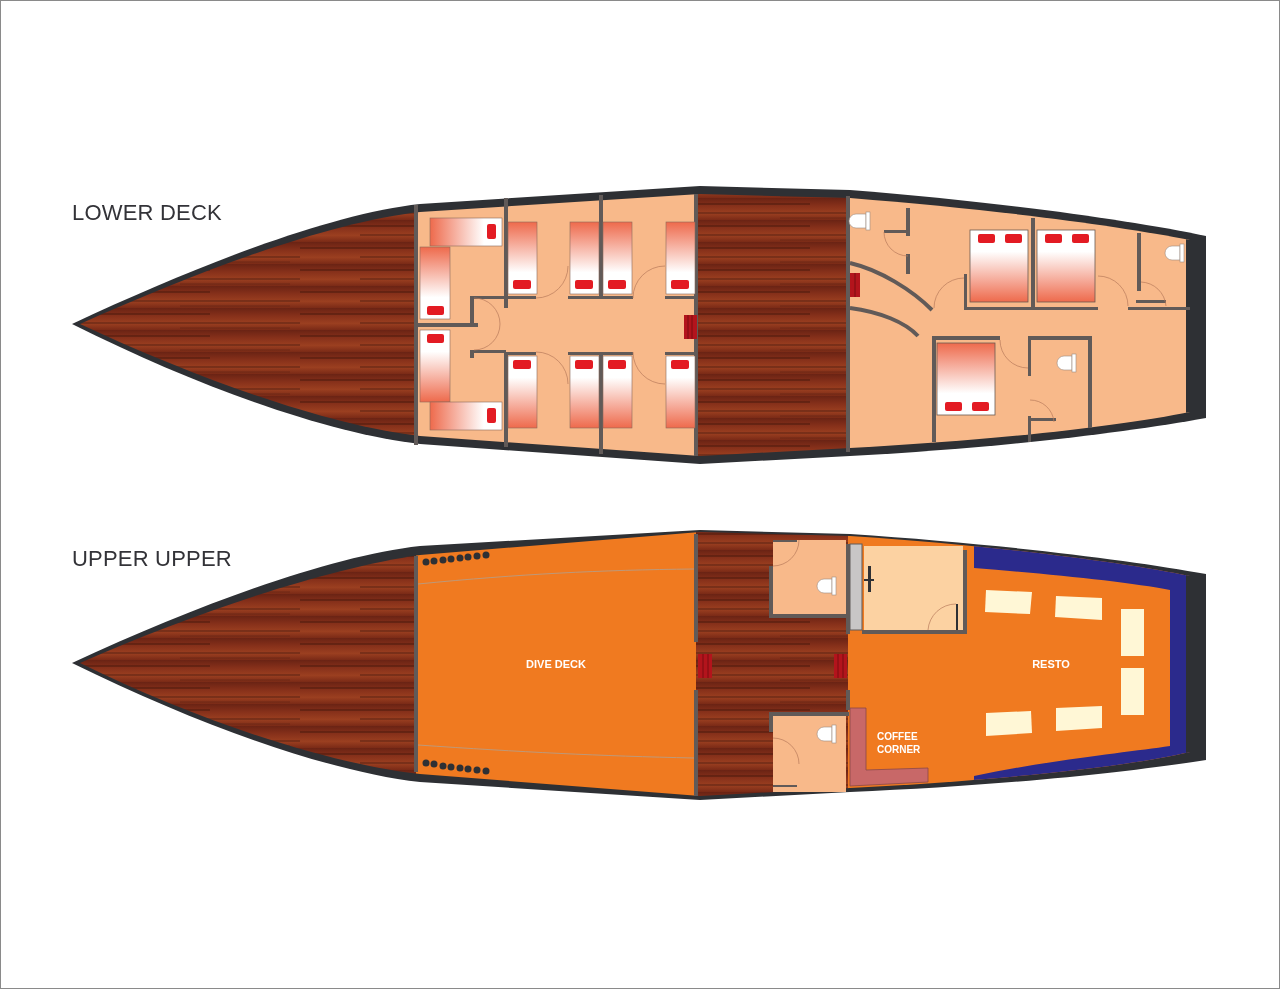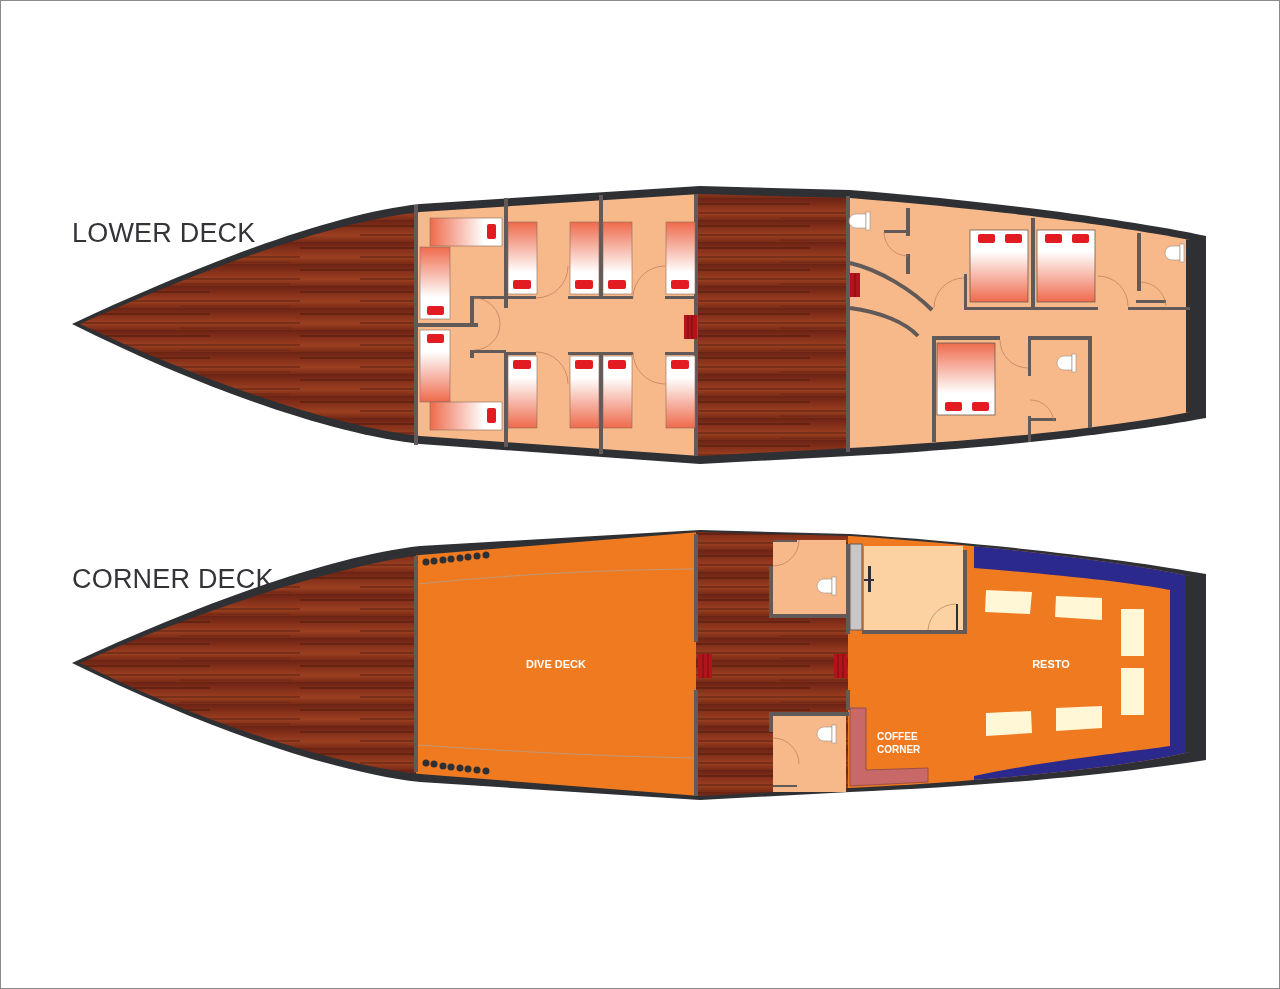--- a/index.html
+++ b/index.html
@@ -1,31 +1,31 @@
 <!DOCTYPE html>
 <html><head>
 <meta charset="utf-8">
 <style>
   html, body { margin: 0; padding: 0; background: #ffffff; }
   body { width: 1280px; height: 989px; overflow: hidden; position: relative; }
   .frame { position: absolute; left: 0; top: 0; width: 1278px; height: 987px; border: 1px solid #8a8a8a; }
   .deck-title {
-    position: absolute; font-family: "Liberation Sans", sans-serif; font-size: 27px;
-    color: #333338; letter-spacing: 0.2px; margin-top: 18px;
+    position: absolute; font-family: "Liberation Sans", sans-serif; font-size: 22px;
+    color: #333338; letter-spacing: 0.2px;
   }
   svg.plan { position: absolute; left: 0; top: 0; }
   .lbl { font-family: "Liberation Sans", sans-serif; font-weight: bold; fill: #ffffff; }
 </style>
 </head>
 <body>
 
 <div class="frame"></div>
 
 <div class="deck-title" style="left:72px; top:200px;">LOWER DECK</div>
-<div class="deck-title" style="left:72px; top:546px;">CORNER DECK</div>
+<div class="deck-title" style="left:72px; top:546px;">UPPER UPPER</div>
 
 <svg class="plan" width="1280" height="989" viewBox="0 0 1280 989" xmlns="http://www.w3.org/2000/svg">
   <defs>
     <linearGradient id="wood" x1="0" y1="0" x2="0" y2="1">
       <stop offset="0" stop-color="#6a2314"></stop>
       <stop offset="0.35" stop-color="#86301a"></stop>
       <stop offset="0.7" stop-color="#9b3f20"></stop>
       <stop offset="1" stop-color="#7a2a16"></stop>
     </linearGradient>
     <pattern id="planks" x="0" y="0" width="300" height="22" patternUnits="userSpaceOnUse">

